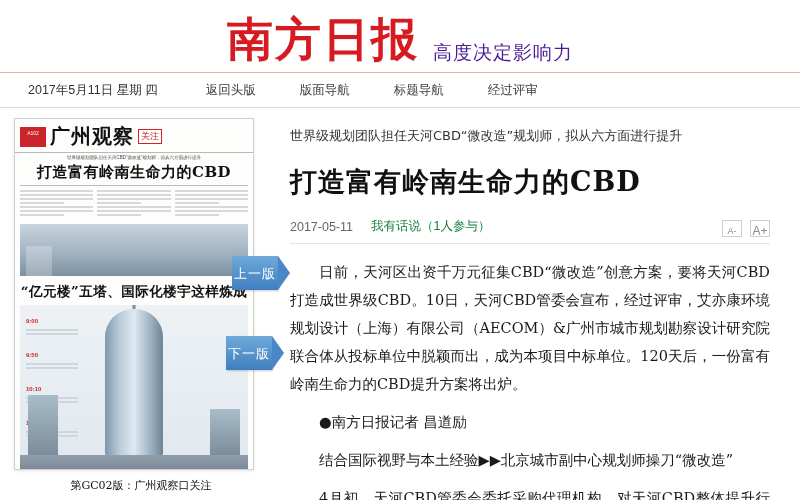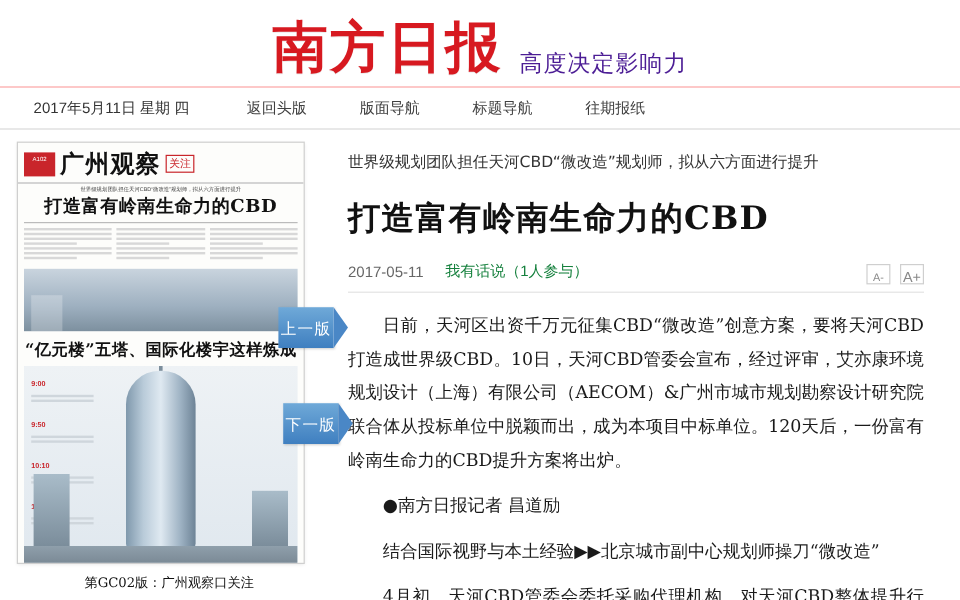--- a/index.html
+++ b/index.html
@@ -251,21 +251,21 @@
   .flip:after {
     content: "";
     position: absolute;
     right: -12px;
     top: 0;
     border-top: 17px solid transparent;
     border-bottom: 17px solid transparent;
     border-left: 12px solid #4a87c6;
   }
   .flip-prev { left: 232px; top: 148px; }
-  .flip-next { left: 236px; top: 228px; }
+  .flip-next { left: 226px; top: 228px; }
 
   
   .right-pane {
     flex: 1;
     padding: 18px 30px 0 22px;
     box-sizing: border-box;
   }
   .subtitle {
     font-size: 13px;
     color: #333;
@@ -332,21 +332,21 @@
   <div class="masthead">
     <div class="logo-cn">南方日报</div>
     <div class="logo-slogan">高度决定影响力</div>
   </div>
 
   <div class="navbar">
     <div class="nav-date">2017年5月11日 星期 四</div>
     <div class="nav-item">返回头版</div>
     <div class="nav-item">版面导航</div>
     <div class="nav-item">标题导航</div>
-    <div class="nav-item">往期报纸</div>
+    <div class="nav-item">经过评审</div>
   </div>
 
   <div class="content">
 
     <div class="left-pane">
       <div class="paper">
 
         <div class="paper-header">
           <div class="redbox">A102</div>
           <div class="gz">广州观察</div>

